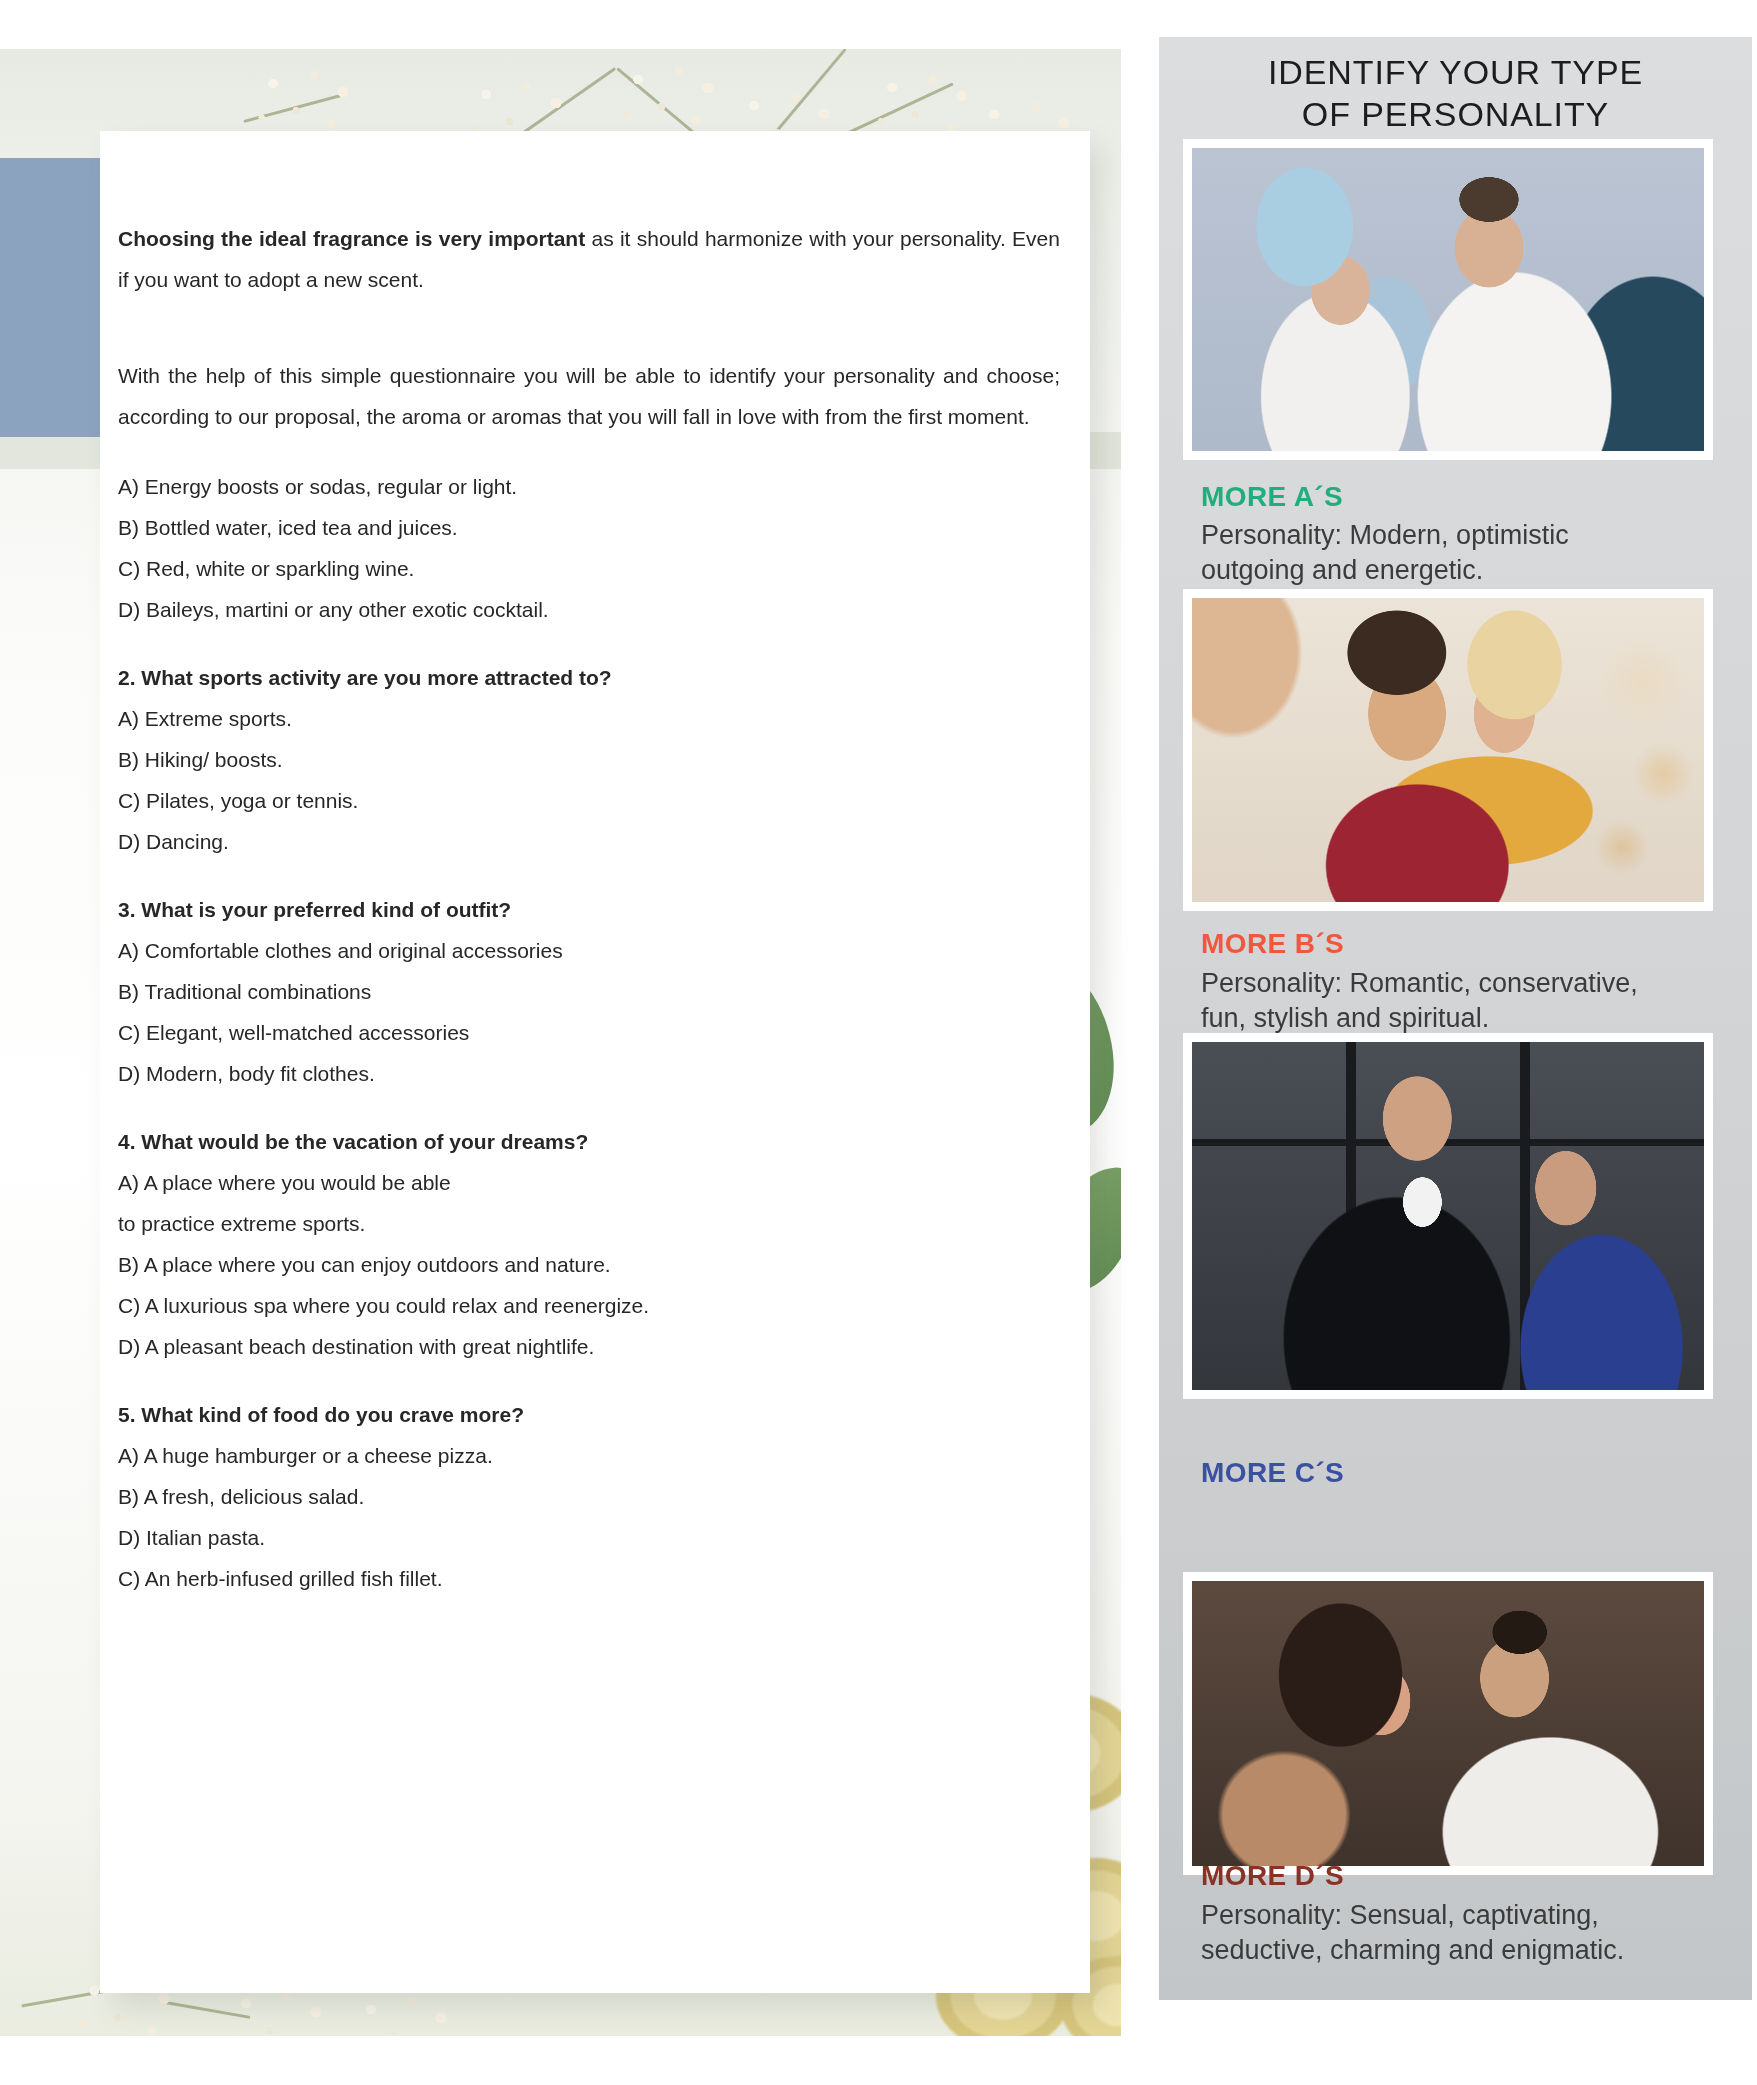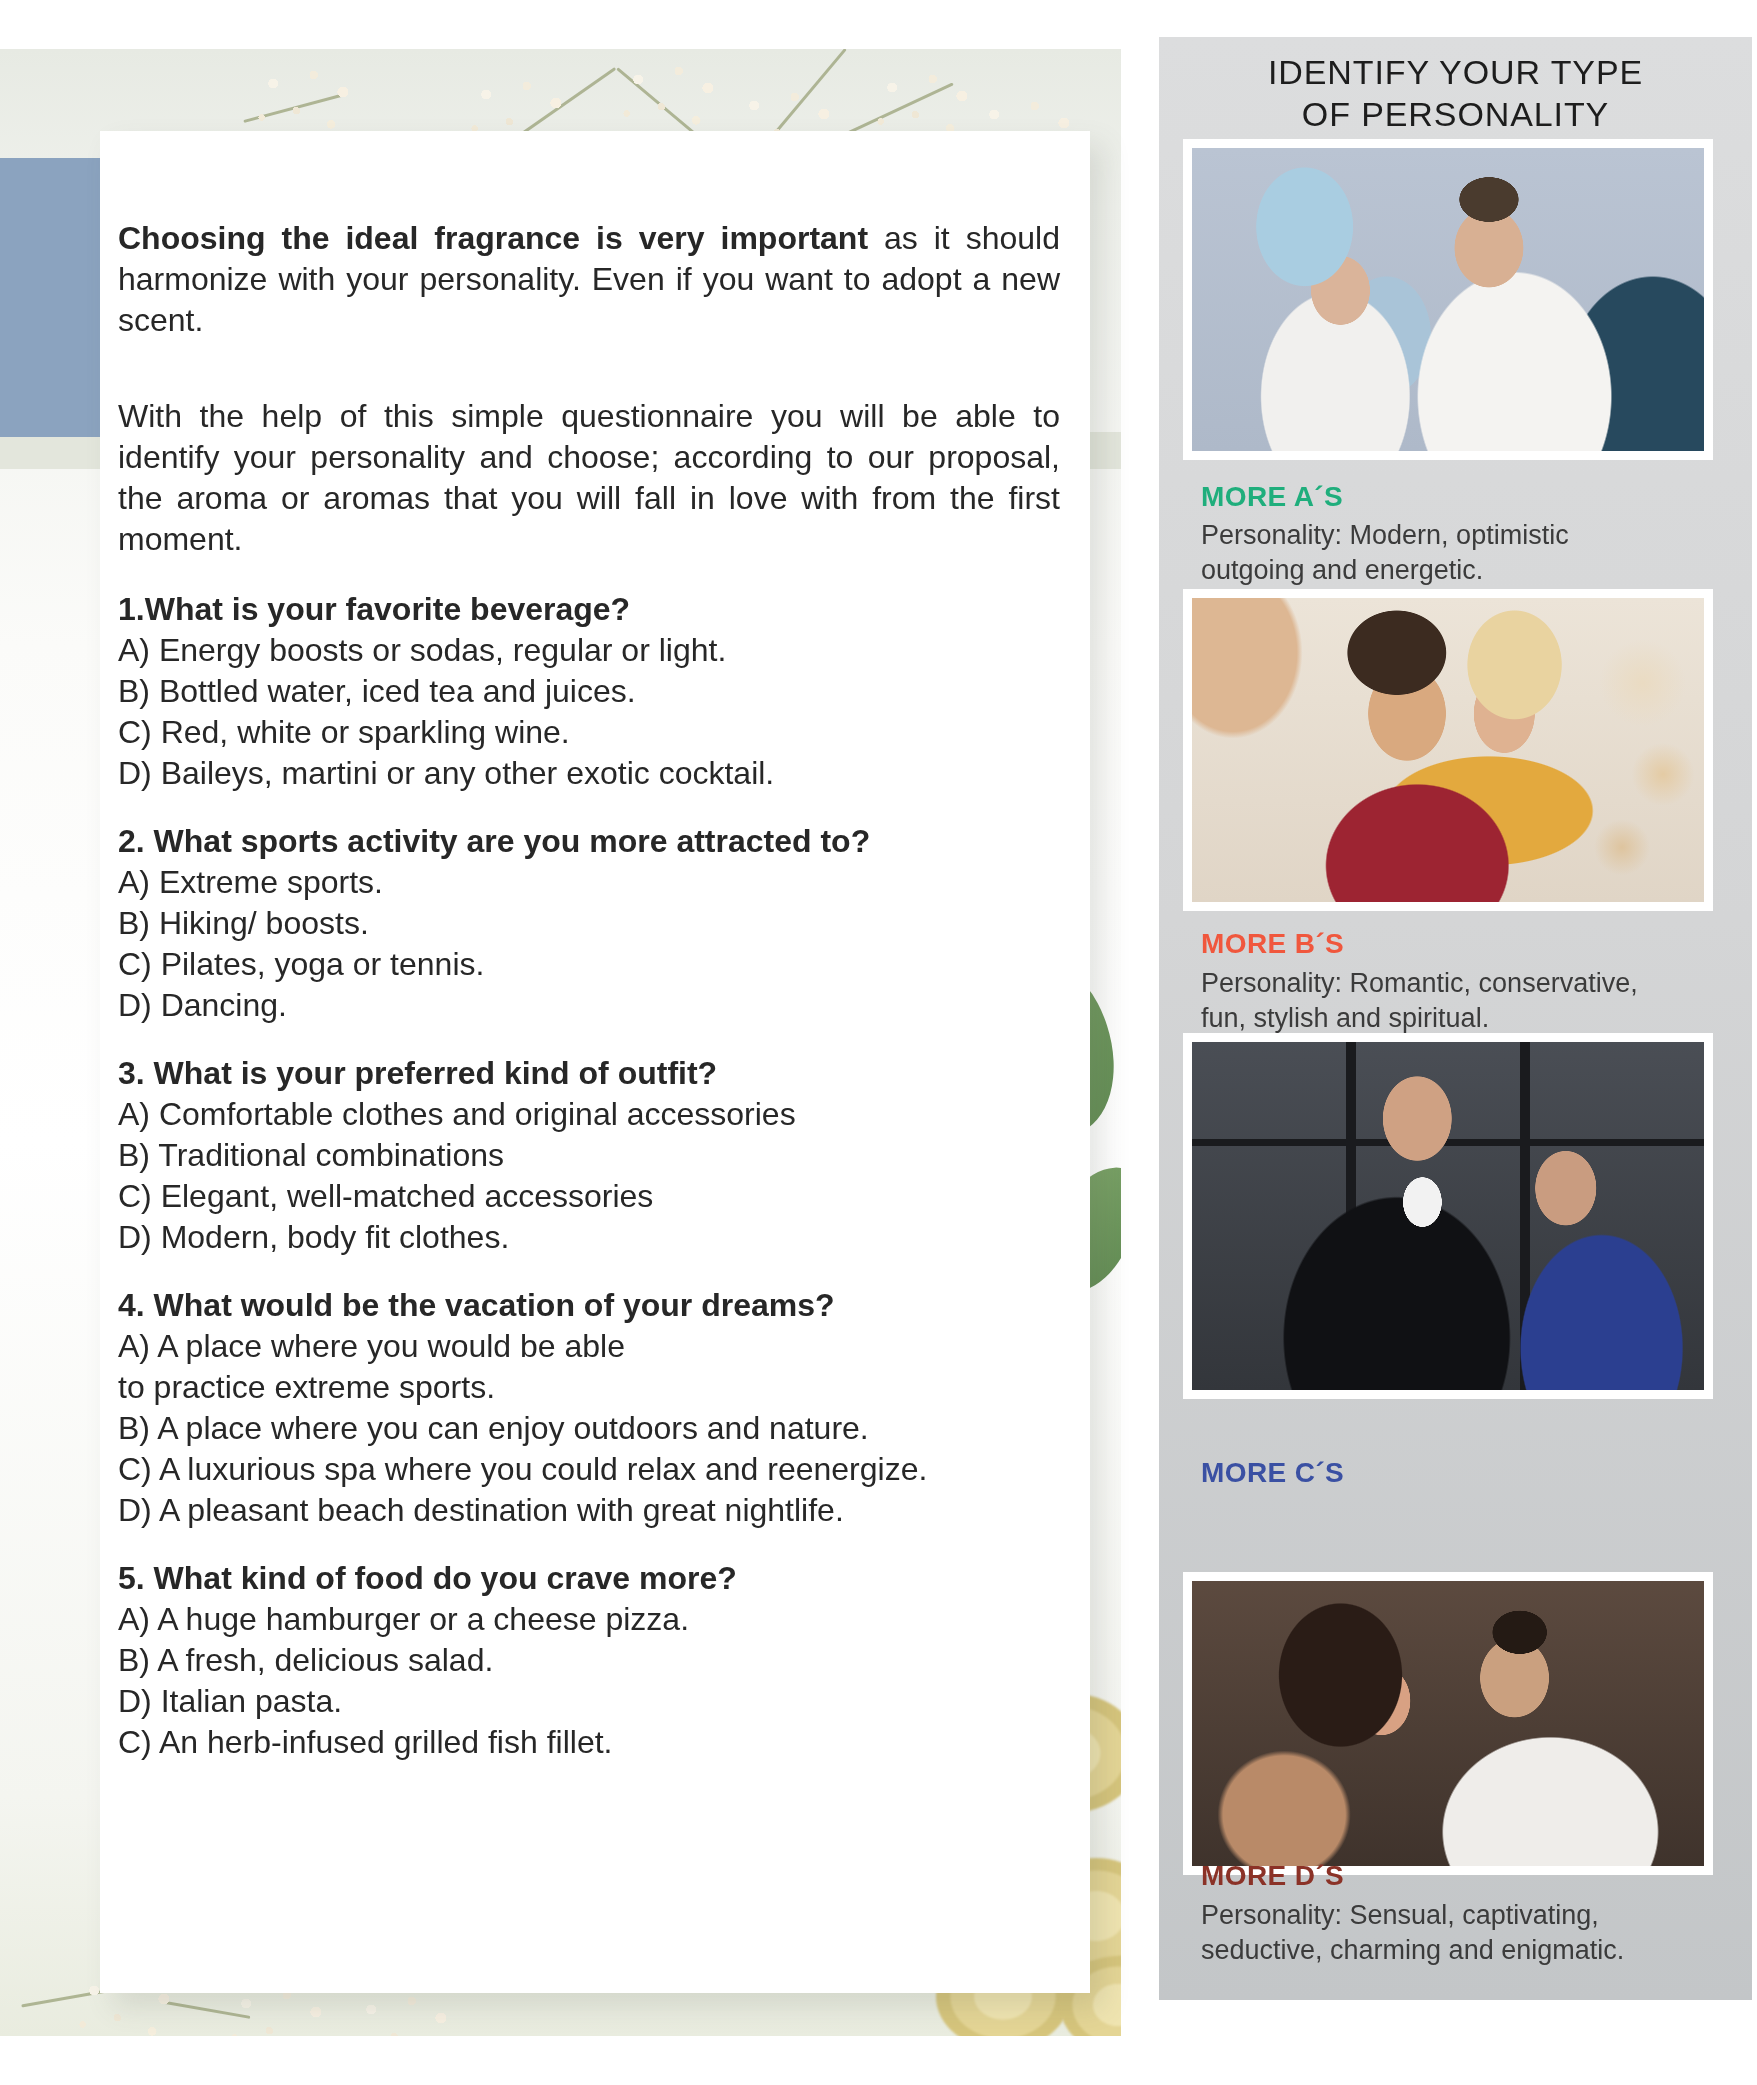--- a/index.html
+++ b/index.html
@@ -23,21 +23,21 @@
   .rose{position:absolute;border-radius:50%;filter:blur(0.9px);background:
     radial-gradient(ellipse at 50% 50%,#efe4b0 0 30%,#e4d595 31% 55%,#d6c57c 56% 75%,transparent 76%);}
 
   
   .blue-bar{position:absolute;left:0;top:158px;width:100px;height:279px;background:#8ba3bf;}
 
   
   .card{position:absolute;left:100px;top:131px;width:990px;height:1862px;background:#ffffff;
         box-shadow:12.5px 14.3px 27px rgba(90,95,80,.16);}
   .card-content{position:absolute;left:18px;right:30px;top:87px;
-        font-size:32px;line-height:41px;color:#272727;}
+        font-size:21px;line-height:41px;color:#272727;}
   .intro{margin:0;text-align:justify;}
   .intro.p2{margin-top:55px;}
   .q{margin-top:27px;}
   .q.first{margin-top:28.5px;}
   .q-title{font-weight:bold;}
   .q-opt{font-weight:normal;}
 
   
   .sidebar{position:absolute;left:1159px;top:37px;width:593px;height:1963px;
         background:linear-gradient(180deg,#dcddde 0%,#d4d5d6 45%,#c3c6c8 100%);}
@@ -128,21 +128,20 @@
   <div class="blue-bar" style="background-color: rgb(139, 163, 191);"></div>
 
   <div class="card">
     <div class="card-content">
 
       <p class="intro"><strong>Choosing the ideal fragrance is very important</strong><span> as it should harmonize with your personality. Even if you want to adopt a new scent.</span></p>
 
       <p class="intro p2">With the help of this simple questionnaire you will be able to identify your personality and choose; according to our proposal, the aroma or aromas that you will fall in love with from the first moment.</p>
 
       <div class="q first">
-        <div class="q-title">1.What is your favorite beverage?</div>
         <div class="q-opt">A) Energy boosts or sodas, regular or light.</div>
         <div class="q-opt">B) Bottled water, iced tea and juices.</div>
         <div class="q-opt">C) Red, white or sparkling wine.</div>
         <div class="q-opt">D) Baileys, martini or any other exotic cocktail.</div>
       </div>
 
       <div class="q">
         <div class="q-title">2. What sports activity are you more attracted to?</div>
         <div class="q-opt">A) Extreme sports.</div>
         <div class="q-opt">B) Hiking/ boosts.</div>

